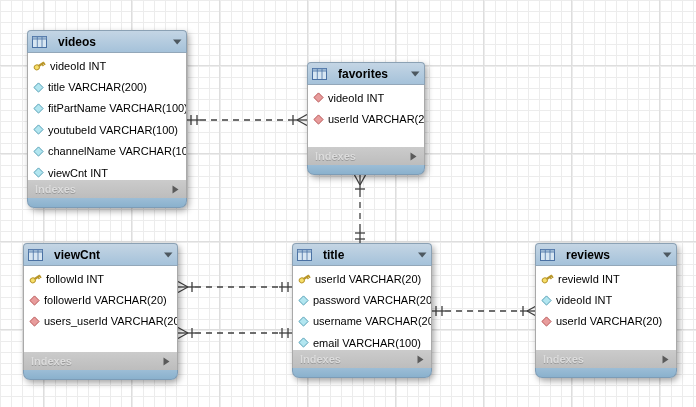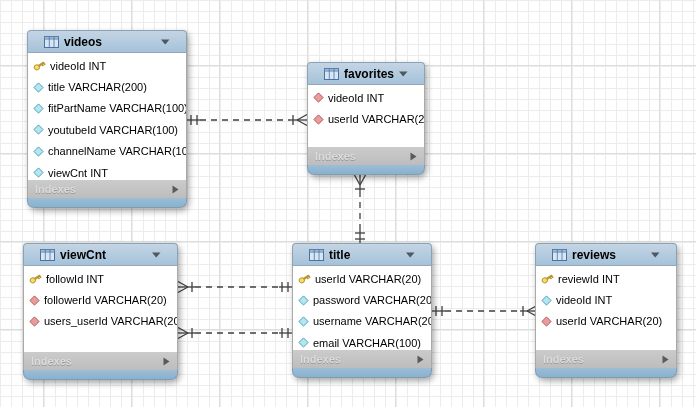--- a/index.html
+++ b/index.html
@@ -20,21 +20,21 @@
     position:absolute;display:flex;flex-direction:column;z-index:2;
     border-radius:4px 4px 8px 8px;
     box-shadow:2px 3px 6px rgba(0,0,0,0.35);
     background:#fff;
   }
   .t-header{
     height:21px;flex:0 0 21px;
     background:linear-gradient(#c4d5e4,#a5c2da);
     border:1px solid #8ba1b4;border-bottom:1px solid #93a7b9;
     border-radius:4px 4px 0 0;
-    display:flex;align-items:center;gap:5px;padding:0 16px;
+    display:flex;align-items:center;gap:11px;padding:0 4px;
     font-size:12px;font-weight:bold;color:#000;
   }
   .t-title{flex:1;white-space:nowrap;overflow:hidden;}
   .t-body{
     flex:1 1 auto;background:#fff;overflow:hidden;padding-top:2px;
     border-left:1px solid #a9a9a9;border-right:1px solid #a9a9a9;
   }
   .t-row{
     height:21.4px;display:flex;align-items:center;gap:4px;
     padding:0 4px 0 5px;font-size:11px;color:#000;white-space:nowrap;

